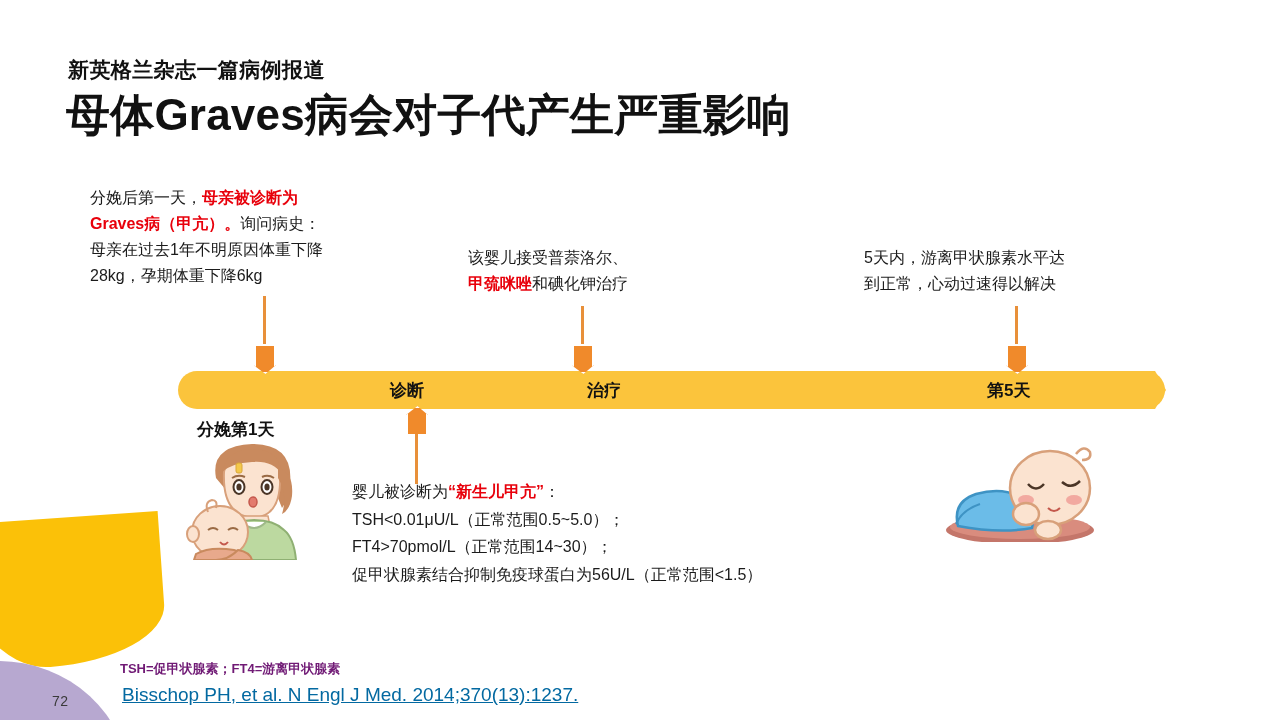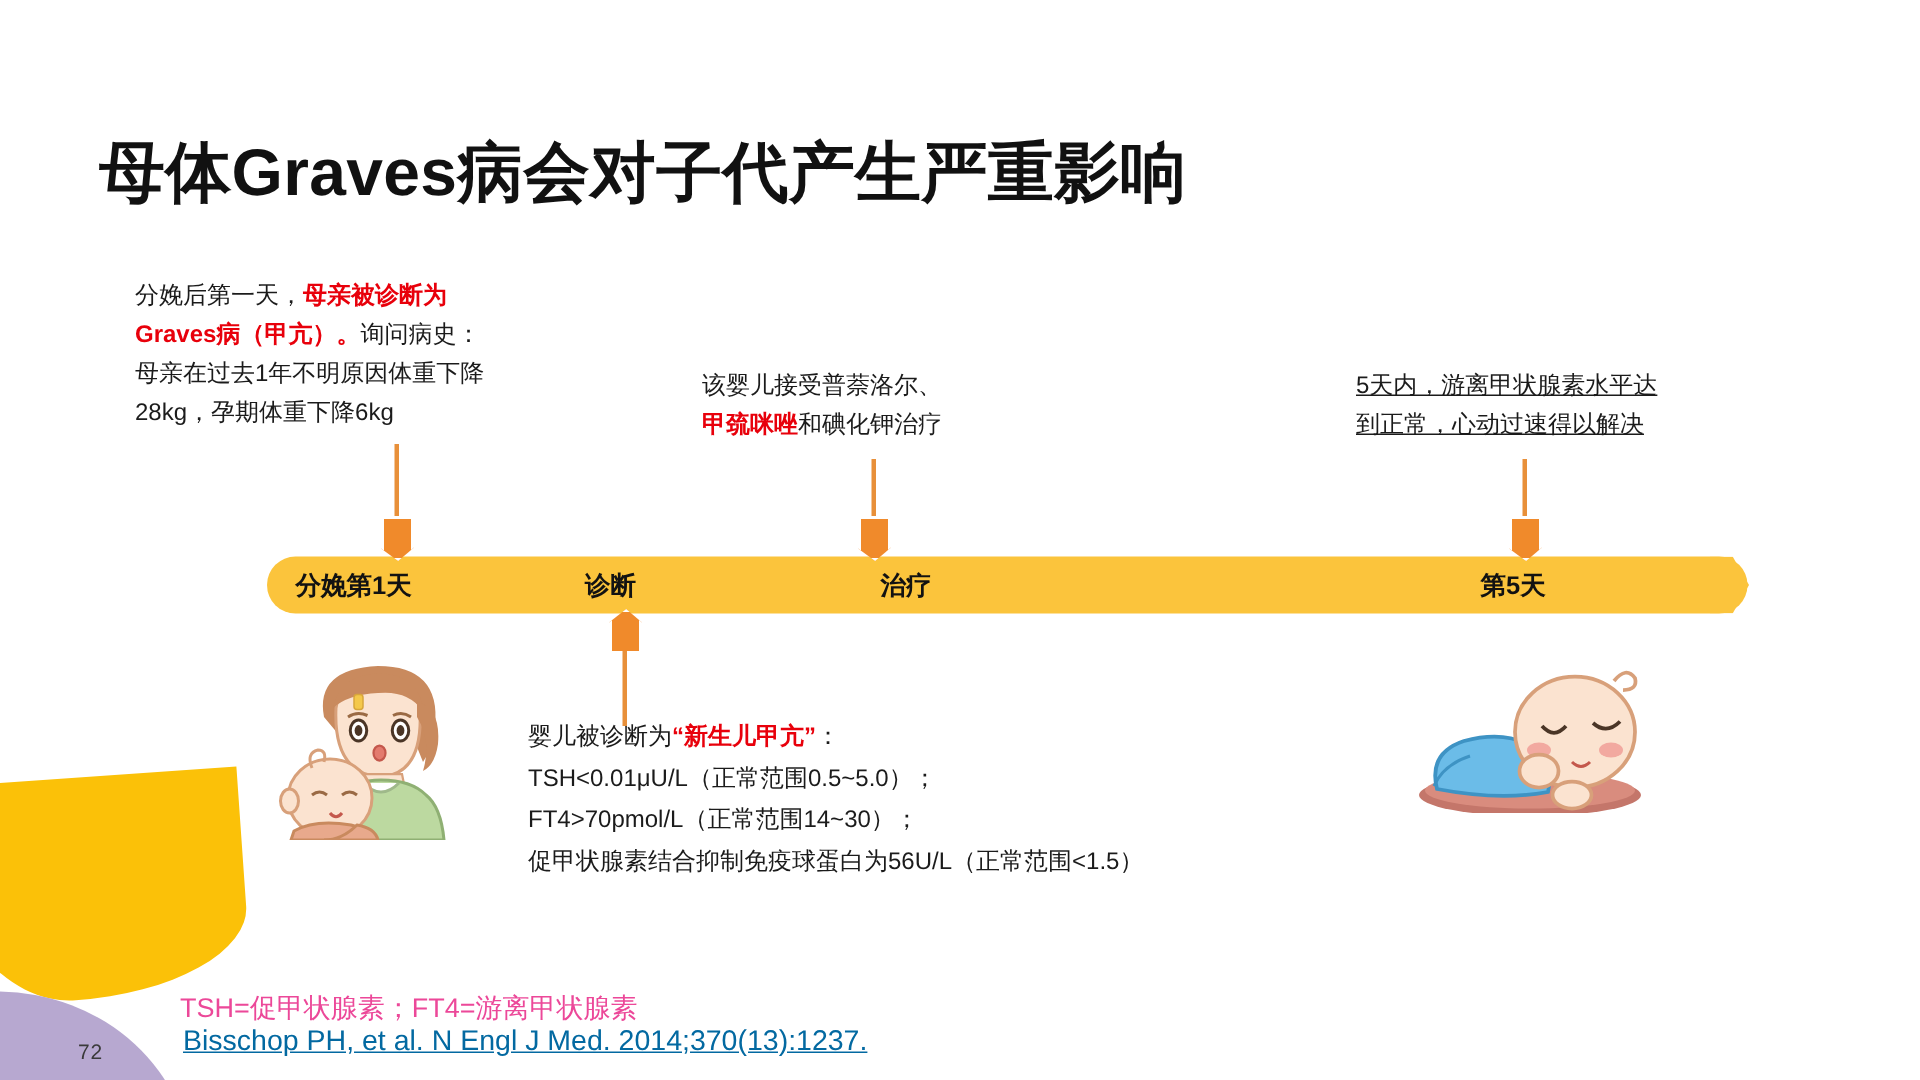--- a/index.html
+++ b/index.html
@@ -40,41 +40,41 @@
     position: absolute; left: 66px; top: 86px;
     font-size: 44px; font-weight: bold; color: #111;
     letter-spacing: .2px;
   }
 
   
   .callout { position: absolute; font-size: 16px; color: #1b1b1b; line-height: 1.62; }
   .callout .hl { color: #E8000B; font-weight: bold; }
   .callout-1 { left: 90px; top: 185px; width: 350px; }
   .callout-2 { left: 468px; top: 245px; width: 240px; }
-  .callout-3 { left: 904px; top: 245px; width: 280px; text-decoration: underline; }
+  .callout-3 { left: 864px; top: 245px; width: 280px; }
   .callout-4 { left: 352px; top: 478px; width: 600px; line-height: 1.72; }
 
   
   .bar {
     position: absolute; left: 178px; top: 371px;
     width: 987px; height: 38px;
     background: #FBC43C;
     border-radius: 19px 19px 19px 19px;
   }
   .bar::after {
     content: ""; position: absolute; right: -1px; top: 0;
     width: 26px; height: 38px; background: #FBC43C;
     clip-path: polygon(0 0, 58% 0, 100% 50%, 58% 100%, 0 100%);
   }
   .bar-label {
     position: absolute; top: 379px;
     font-size: 17px; font-weight: bold; color: #121212;
     white-space: nowrap;
   }
-  .bl-1 { left: 197px; }
+  .bl-1 { left: 197px; margin-top: 39px; }
   .bl-2 { left: 390px; }
   .bl-3 { left: 587px; }
   .bl-4 { left: 987px; }
 
   
   .pin-up { position: absolute; width: 22px; }
   .pin-up .stem {
     position: absolute; left: 9px; bottom: 26px;
     width: 3px; background: #E8903A;
   }
@@ -100,41 +100,42 @@
     clip-path: polygon(0 30%, 52% 0, 100% 30%, 100% 100%, 0 100%);
   }
   .pin-down .stem {
     position: absolute; left: 9px; top: 28px;
     width: 3px; height: 50px; background: #E8903A;
   }
 
   
   .footnote-1 {
     position: absolute; left: 120px; top: 660px;
-    font-size: 18px; font-weight: normal; color: #ec4899;
+    font-size: 13px; font-weight: bold; color: #701a75;
   }
   .footnote-2 {
     position: absolute; left: 122px; top: 684px;
     font-size: 19px; color: #0369a1; text-decoration: underline;
   }
 
   
   .illus { position: absolute; }
   #mom-baby { left: 178px; top: 438px; width: 148px; height: 122px; }
   #sleep-baby { left: 928px; top: 438px; width: 168px; height: 104px; }
 </style>
 </head>
 <body>
 
 <div id="slide">
 
   <div class="deco-yellow"></div>
   <div class="deco-purple"></div>
   <div class="page-num">72</div>
 
+  <div class="kicker">新英格兰杂志一篇病例报道</div>
   <h1 class="title">母体Graves病会对子代产生严重影响</h1>
 
   <div class="callout callout-1">
     <span>分娩后第一天，</span><span class="hl">母亲被诊断为</span><br>
     <span class="hl">Graves病（甲亢）。</span><span>询问病史：</span><br>
     <span>母亲在过去1年不明原因体重下降</span><br>
     <span>28kg，孕期体重下降6kg</span>
   </div>
 
   <div class="callout callout-2">

